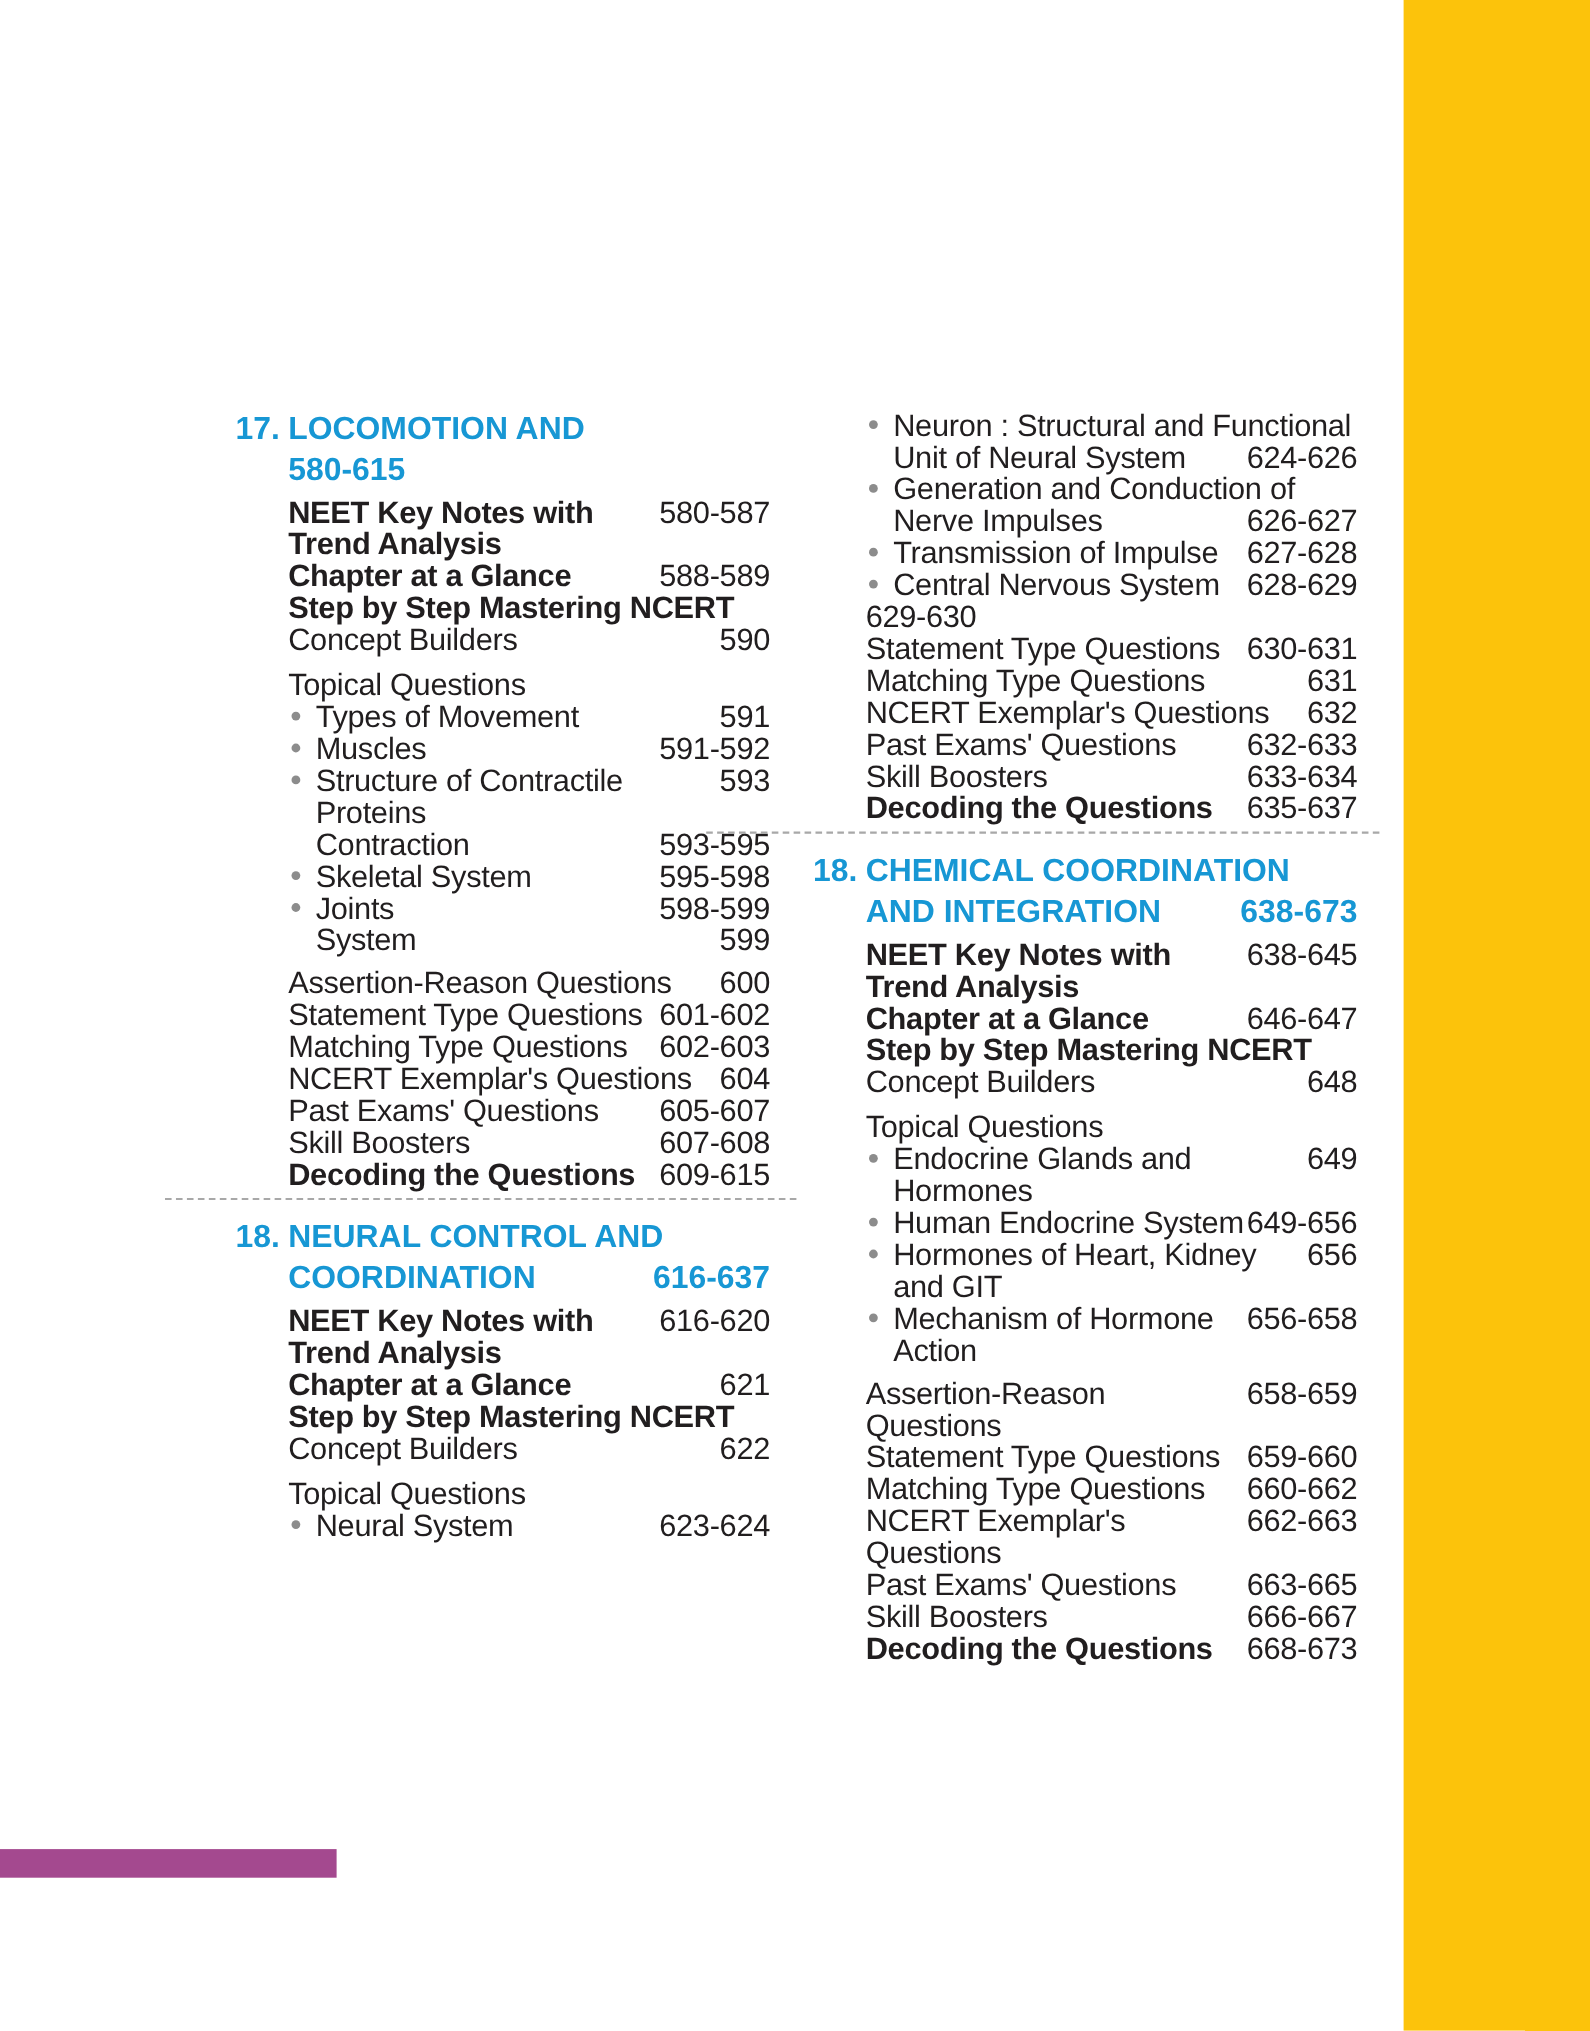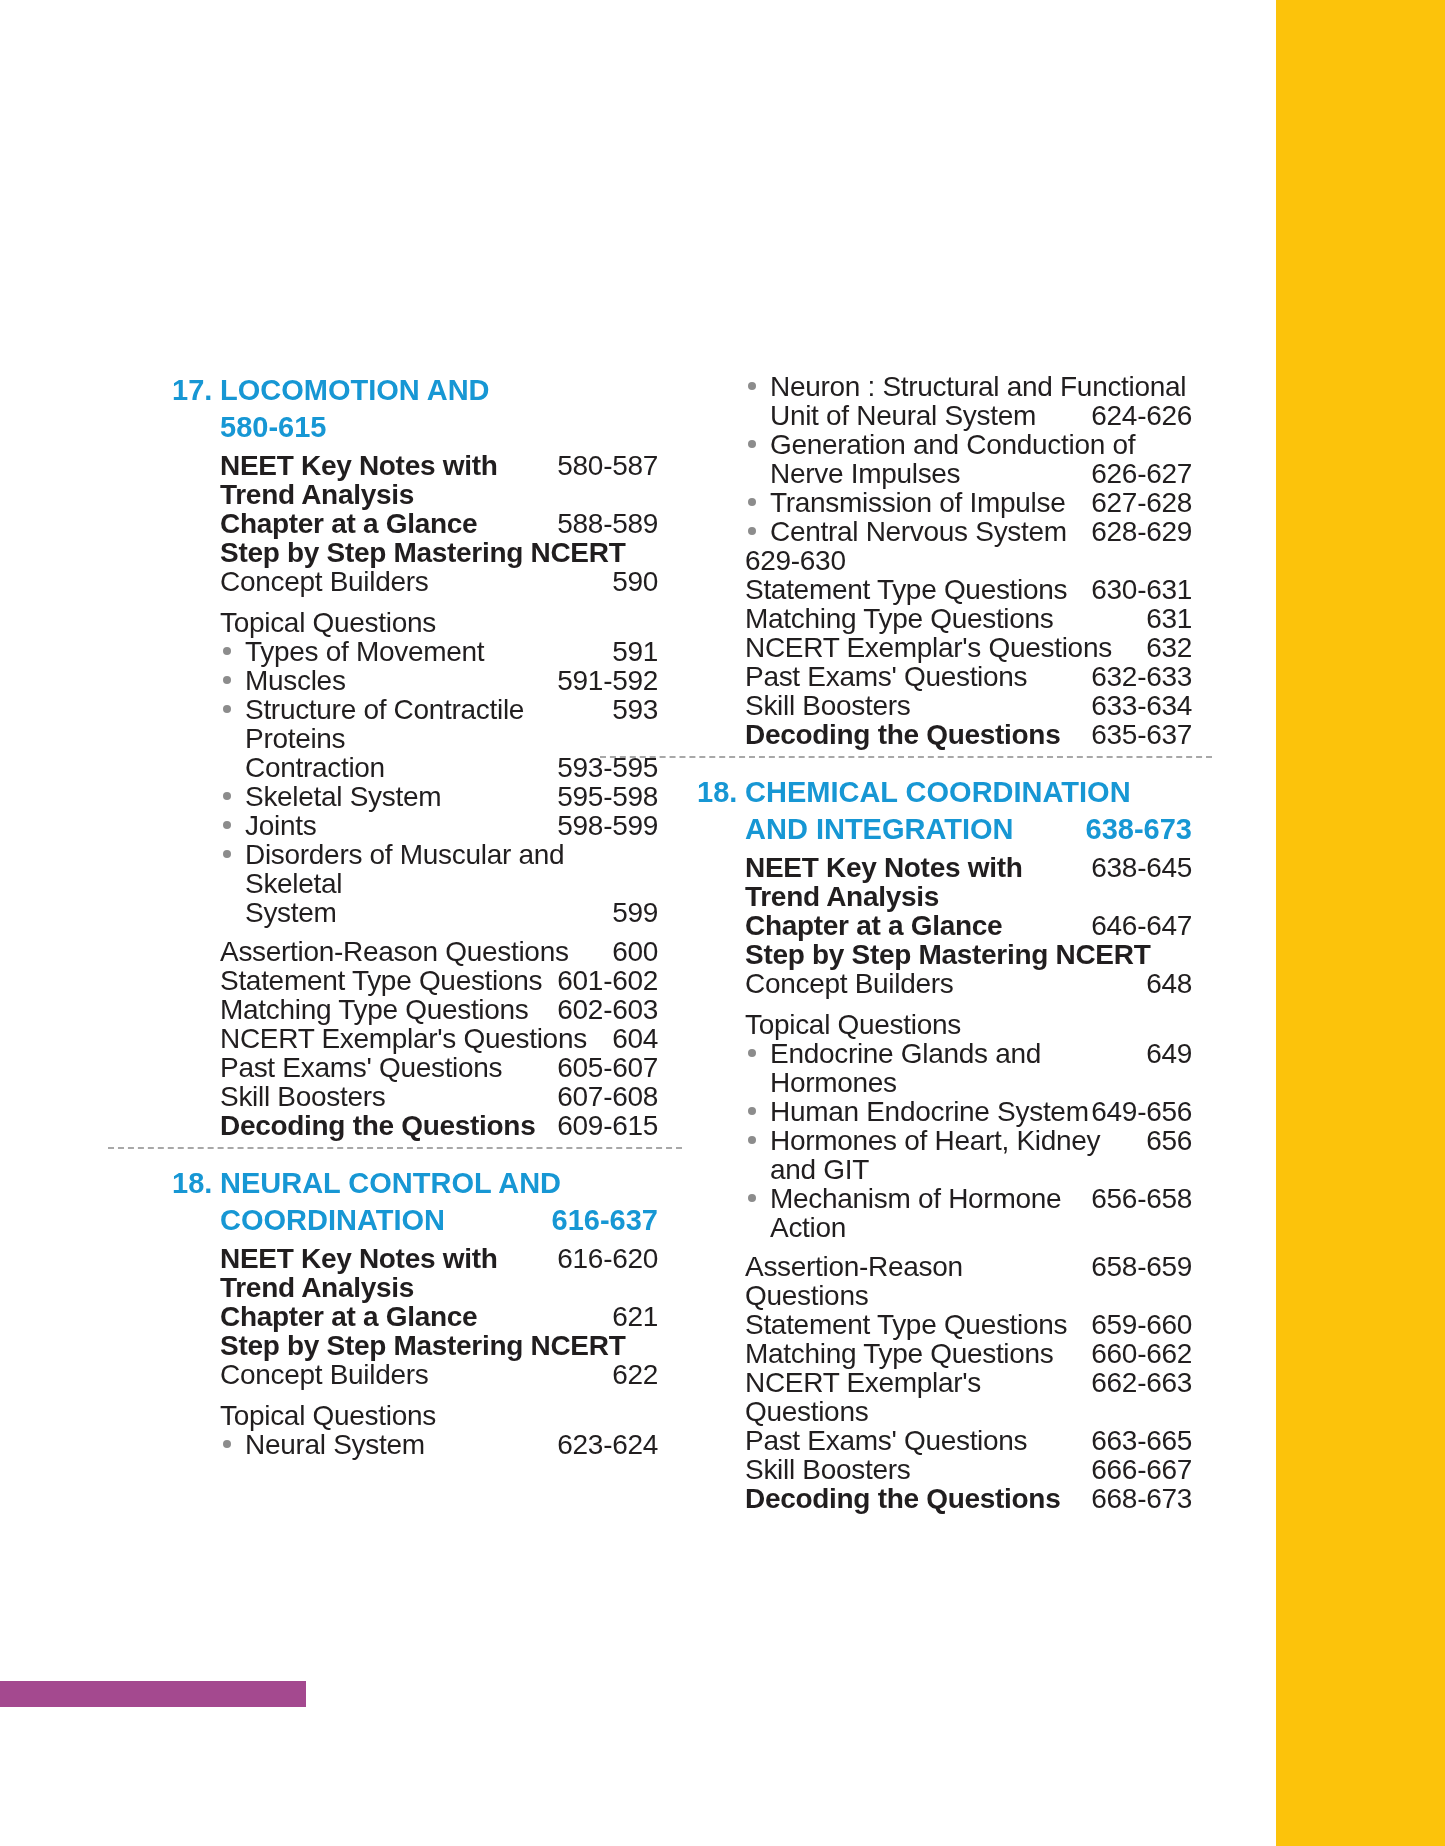--- a/index.html
+++ b/index.html
@@ -10,21 +10,21 @@
     color:var(--text-color,#211e1f);
   }
   .yellow-stripe {
     position:absolute; left:1276px; top:0; width:169px; height:1846px;
     background:var(--stripe-color,#FCC30B);
   }
   .magenta-bar {
     position:absolute; left:0; top:1681px; width:306px; height:26px;
     background:var(--bar-color,#A4498F);
   }
-  .col { position:absolute; top:372px; }
+  .col { position:absolute; top:372px;margin-left:42px; }
   .col-left  { left:172px; width:486px; }
   .col-right { left:697px; width:495px; }
 
   .row { position:relative; padding-left:48px; font-size:28px; line-height:29px; letter-spacing:-0.3px; }
   .rline { display:flex; align-items:baseline; }
   .rline .lbl { flex:1 1 auto; }
   .rline .pg  { flex:0 0 auto; white-space:nowrap; text-align:right; font-weight:normal; }
   .bold { font-weight:bold; }
 
   .chapter { font-weight:bold; color:var(--accent-blue,#1797D4); font-size:29px; line-height:37px; letter-spacing:0; margin-bottom:5px; }
@@ -129,25 +129,20 @@
   </div>
     </div>
     <div class="row">
       <div class="rline bullet-line">
     <span class="bullet-dot"></span>
     <span class="lbl">Joints</span>
     <span class="pg">598-599</span>
   </div>
     </div>
     <div class="row">
-      <div class="rline bullet-line">
-    <span class="bullet-dot"></span>
-    <span class="lbl">Disorders of Muscular and Skeletal</span>
-    <span class="pg"></span>
-  </div>
       <div class="rline bullet-line wrap">
 
     <span class="lbl">System</span>
     <span class="pg">599</span>
   </div>
     </div>
     <div class="gap" style="height: 10px;"></div>
     <div class="row item">
     <div class="rline">
       <span class="lbl">Assertion-Reason Questions</span>

